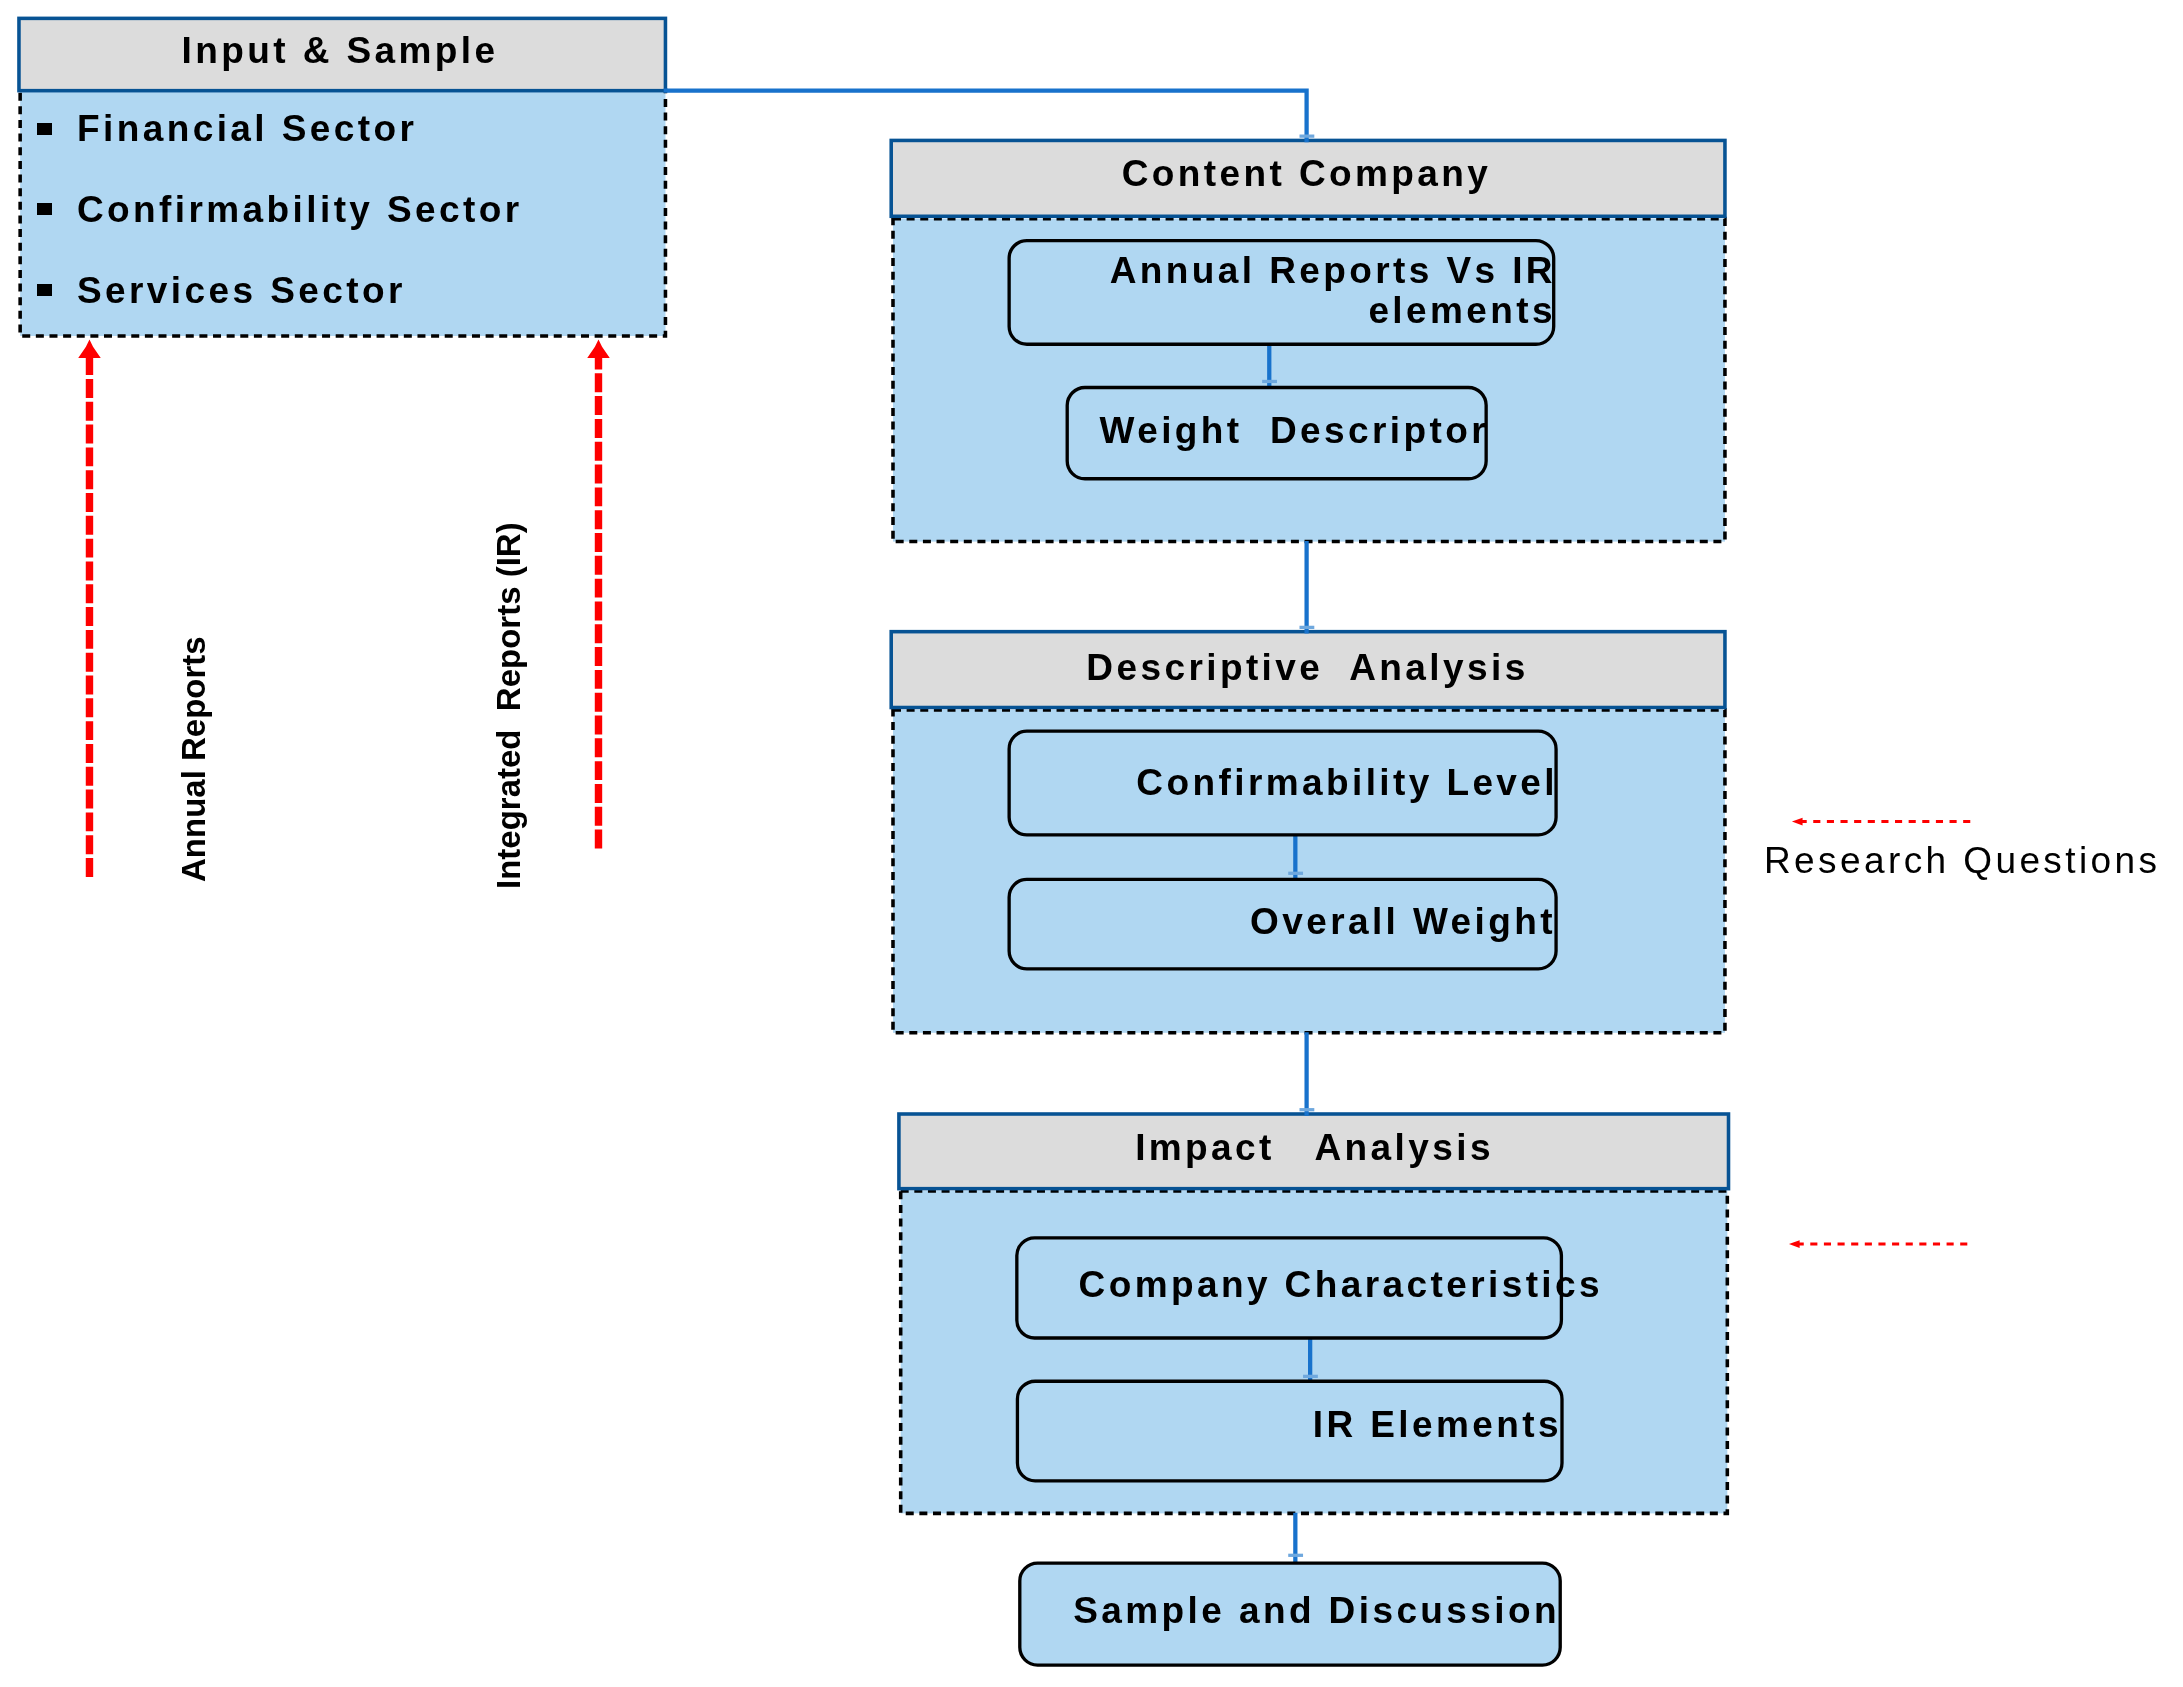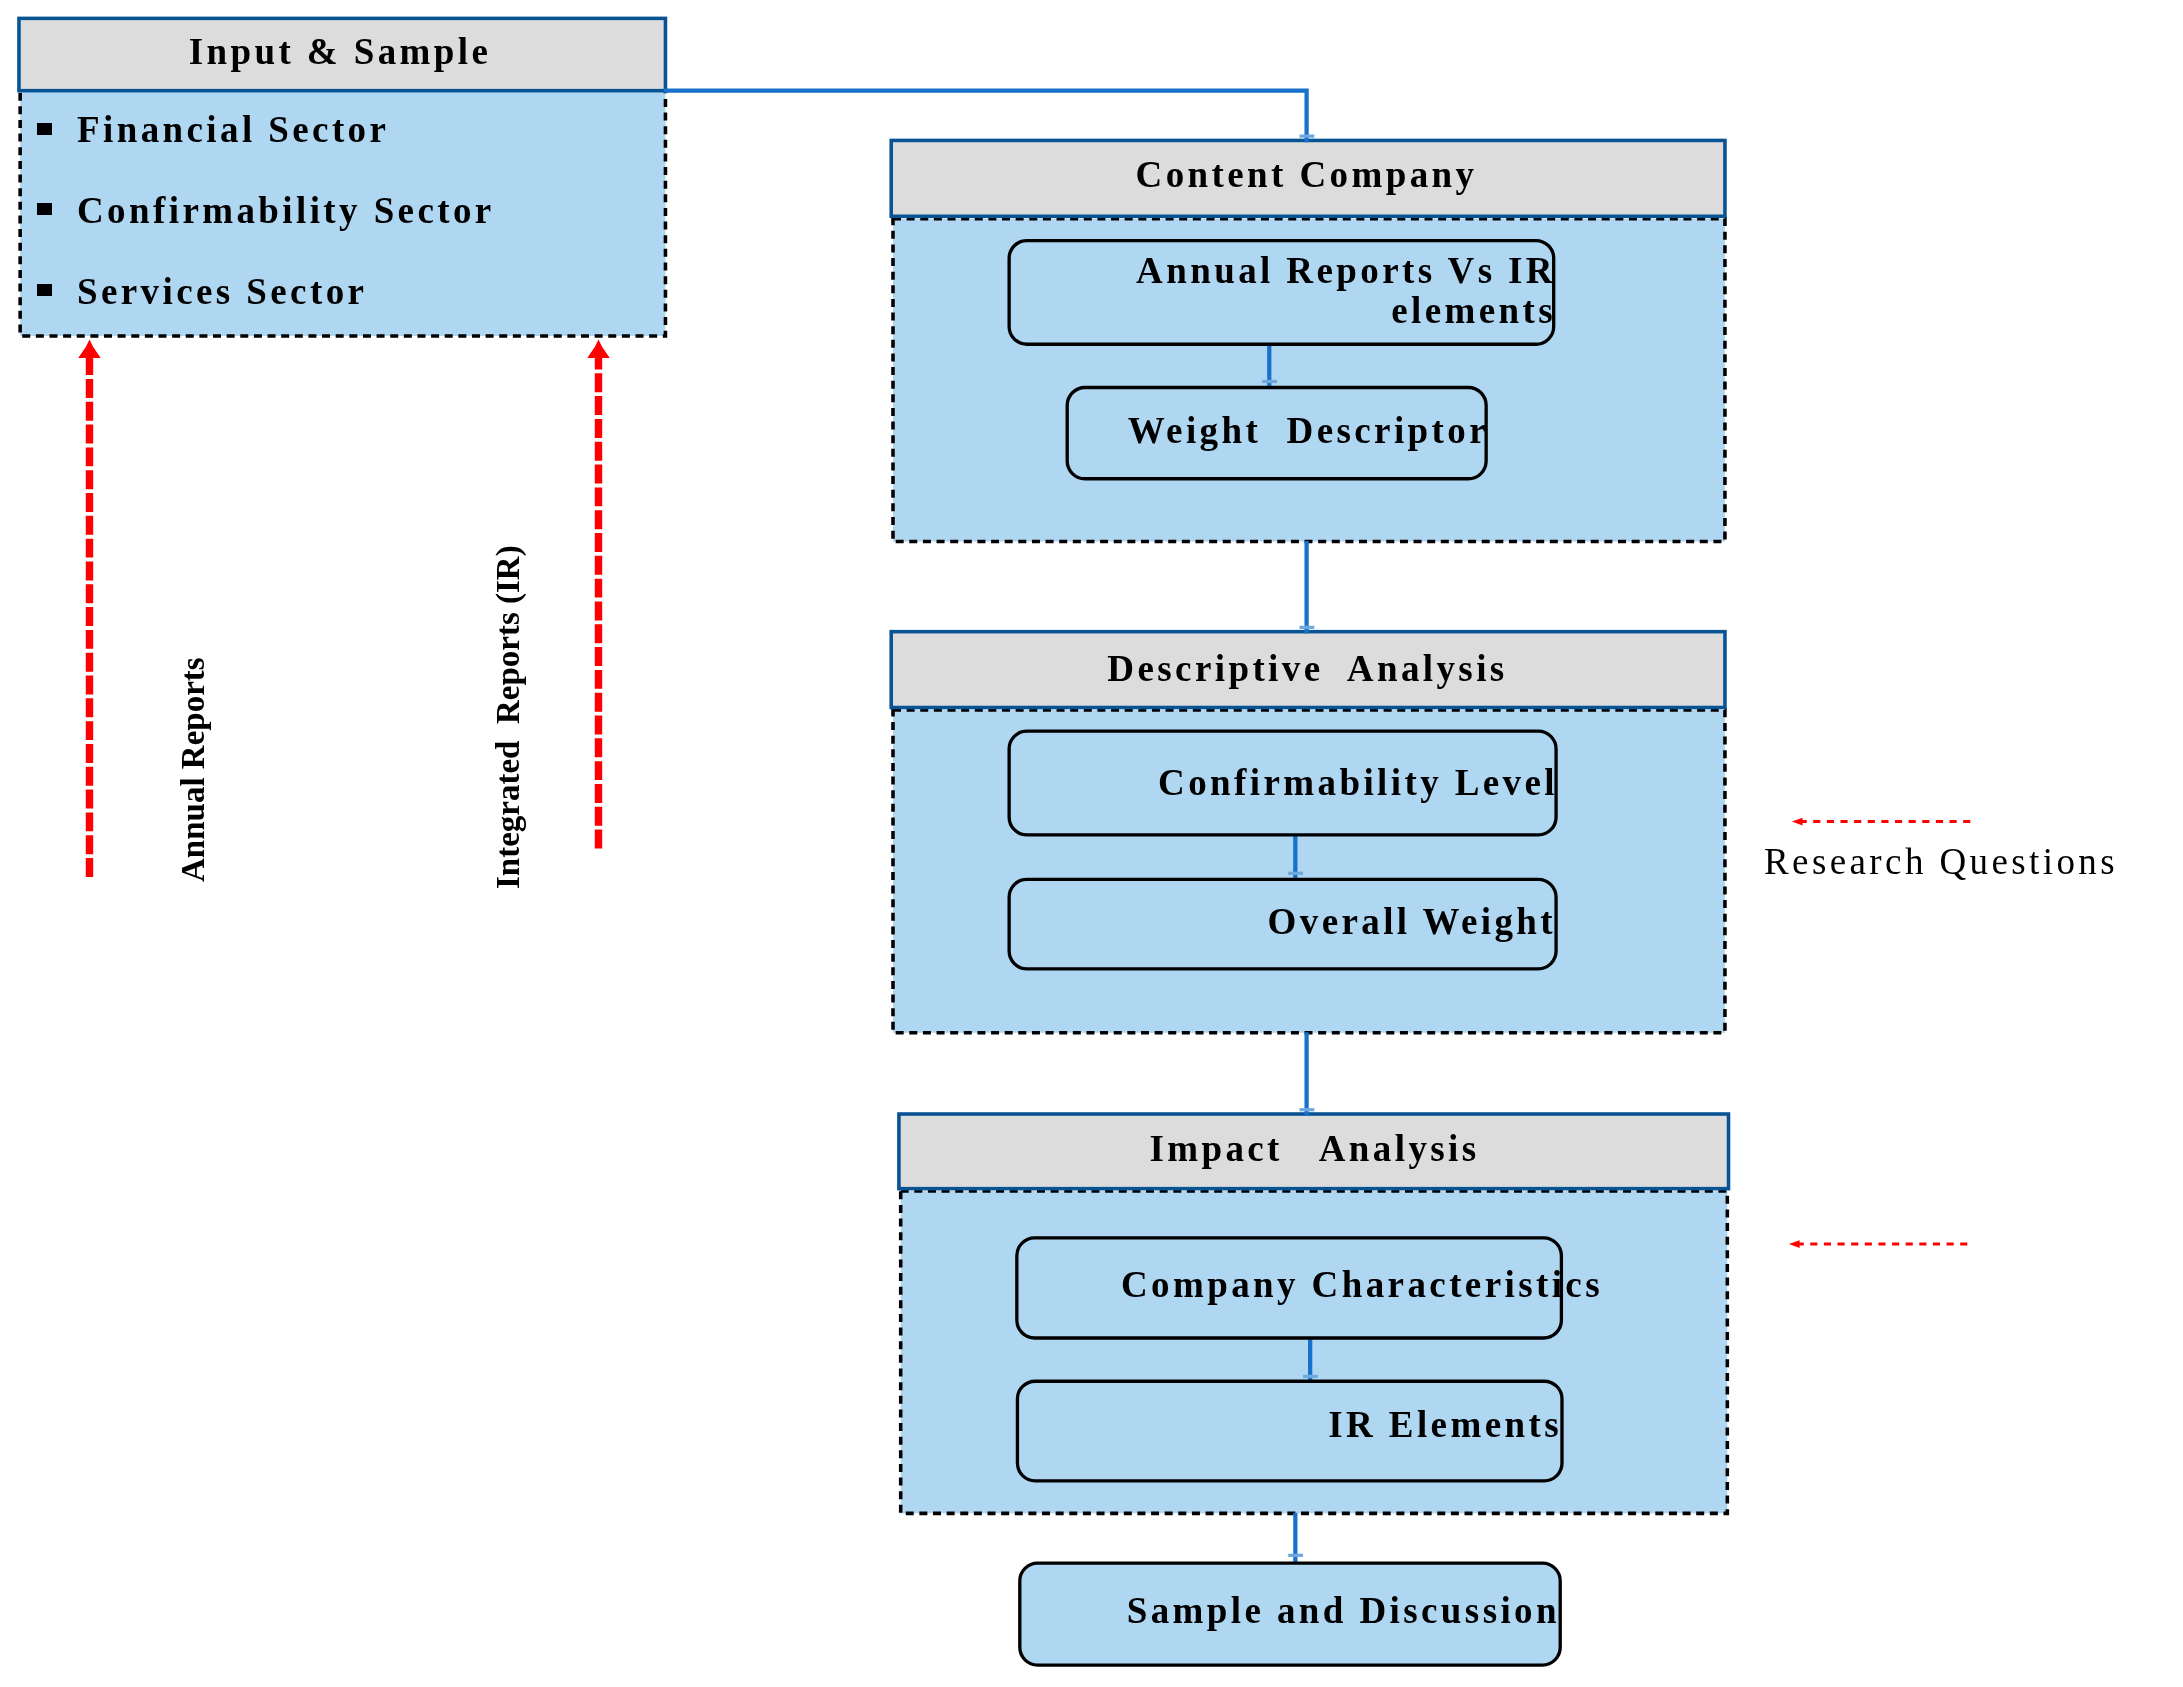--- a/index.html
+++ b/index.html
@@ -1,17 +1,17 @@
 <!DOCTYPE html>
 <html style="font-size:9.5px"><head>
 <meta charset="utf-8">
 <style>
   html,body{margin:0;padding:0;background:#ffffff;}
   #page{position:relative;width:2183px;height:1687px;background:#ffffff;overflow:hidden;
-        font-family:Liberation Serif, serif;color:#000000;}
+        font-family:Liberation Sans, sans-serif;color:#000000;}
   .abs{position:absolute;}
   svg.layer{position:absolute;left:0;top:0;width:2183px;height:1687px;overflow:visible;}
   .ttl{font-weight:bold;text-align:center;white-space:pre;font-size:37px;letter-spacing:3.4px;}
   .node-lbl{font-weight:bold;text-align:right;white-space:pre;font-size:37px;letter-spacing:3.4px;line-height:1.08;}
   .bullet-lbl{font-weight:bold;white-space:pre;font-size:37px;letter-spacing:3.4px;}
   .side-lbl{font-weight:bold;white-space:pre;font-size:33px;letter-spacing:0px;
             transform-origin:0 0;}
   .right-lbl{font-weight:normal;white-space:pre;font-size:37px;letter-spacing:3.4px;}
 </style>
 </head>

